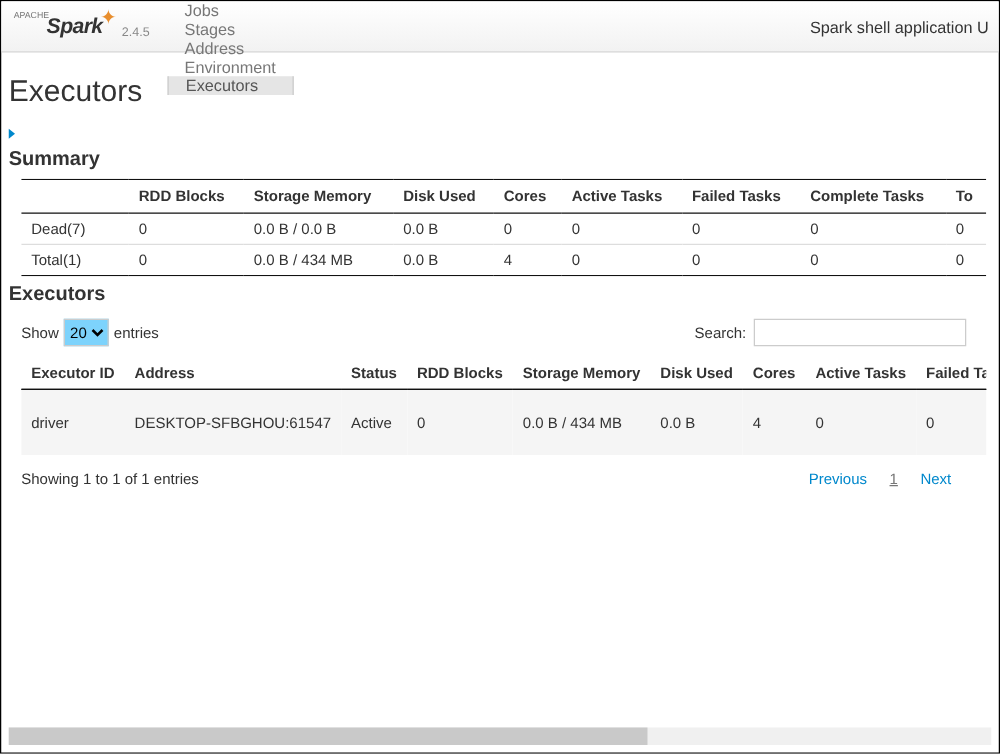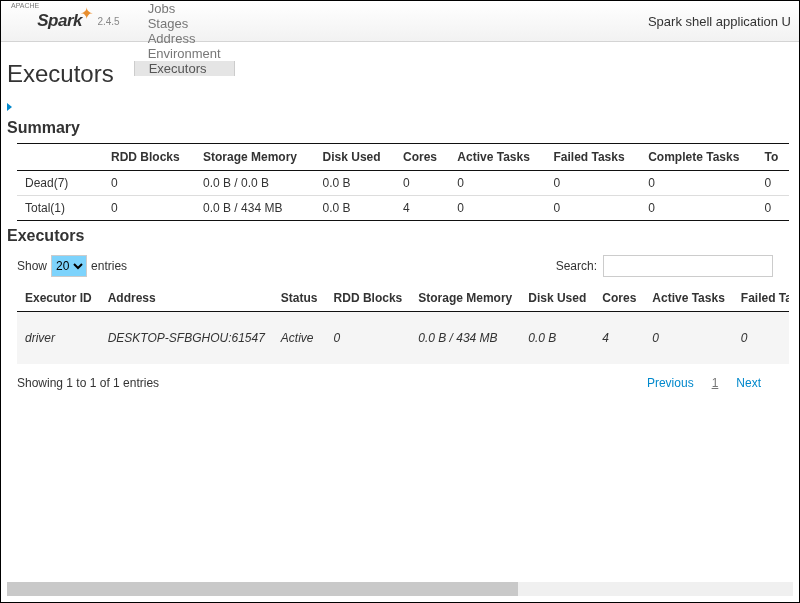--- a/index.html
+++ b/index.html
@@ -1,18 +1,18 @@
 <!DOCTYPE html>
 <html><head>
 <meta charset="utf-8">
 <style>
   html,body{margin:0;padding:0;font-family:"Helvetica Neue",Helvetica,Arial,sans-serif;font-size:13px;color:#333;background:#fff;}
   .page{width:800px;height:603px;border:1px solid #000;box-sizing:border-box;overflow:hidden;position:relative;}
   .navbar{height:40px;background:linear-gradient(#fff,#f2f2f2);border-bottom:1px solid #d4d4d4;display:flex;align-items:center;padding:0 8px;}
-  .logo{display:flex;margin-right:14px;}
+  .logo{display:flex;align-items:center;margin-right:14px;}
   .logo-text{font-weight:bold;font-size:17px;color:#333;font-style:italic;letter-spacing:-0.5px;}
   .logo-star{color:#e88e2e;font-size:16px;margin-left:-2px;position:relative;top:-7px;}
   .logo-small{font-size:7px;color:#777;position:relative;top:-9px;left:2px;}
   .version{font-size:10px;color:#888;margin-left:4px;position:relative;top:5px;}
   .nav-tabs{display:flex;height:100%;flex-direction:column;}
   .nav-tab{display:flex;align-items:center;padding:0 14px;color:#777;cursor:pointer;font-size:13px;}
   .nav-tab.active{background:#e5e5e5;border-left:1px solid #ccc;border-right:1px solid #ccc;color:#555;}
   .app-name{margin-left:auto;font-size:13px;color:#333;white-space:nowrap;}
   .content{padding:4px 10px 0 4px;overflow:hidden;}
   h2.page-title{font-size:24px;font-weight:500;margin:14px 0 10px 2px;color:#333;}
@@ -22,21 +22,21 @@
   table{border-collapse:collapse;width:100%;font-size:12px;}
   .summary-table th{text-align:left;font-weight:bold;padding:6px 8px;border-top:1px solid #111;border-bottom:1px solid #111;white-space:nowrap;}
   .summary-table td{padding:5px 8px;border-bottom:1px solid #ddd;white-space:nowrap;}
   .summary-table tr.last td{border-bottom:1px solid #111;}
   .summary-wrapper{overflow-x:hidden;margin-left:12px;}
   .controls{display:flex;align-items:center;margin:10px 0 8px 12px;font-size:12px;}
   .controls .right{margin-left:auto;margin-right:16px;display:flex;align-items:center;}
   select.entries{margin:0 4px;font-size:12px;height:22px;border:1px solid #ccc;background:#7dd3fc;}
   input.search{height:20px;border:1px solid #ccc;width:160px;margin-left:6px;padding:0 4px;font-size:12px;}
   .exec-table th{text-align:left;font-weight:bold;padding:6px 8px;border-bottom:1px solid #111;white-space:nowrap;}
-  .exec-table td{padding:19px 8px;white-space:nowrap;font-style:italic;}
+  .exec-table td{padding:19px 8px;white-space:nowrap;}
   .exec-table tr.odd td{background:#f5f5f5;}
   .exec-wrapper{overflow-x:hidden;margin-left:12px;}
   .footer-row{display:flex;align-items:center;margin:12px 0 0 12px;font-size:12px;}
   .pager{margin-left:auto;margin-right:28px;display:flex;align-items:center;gap:18px;}
   .pager span{color:#08c;cursor:pointer;}
   .pager .pn{color:#777;text-decoration:underline;}
   .hscroll{position:absolute;left:6px;right:6px;bottom:6px;height:14px;background:#f0f0f0;}
   .hscroll-thumb{position:absolute;left:0;top:0;height:100%;width:65%;background:#c9c9c9;}
   th.blank{width:70px;}
 </style>

